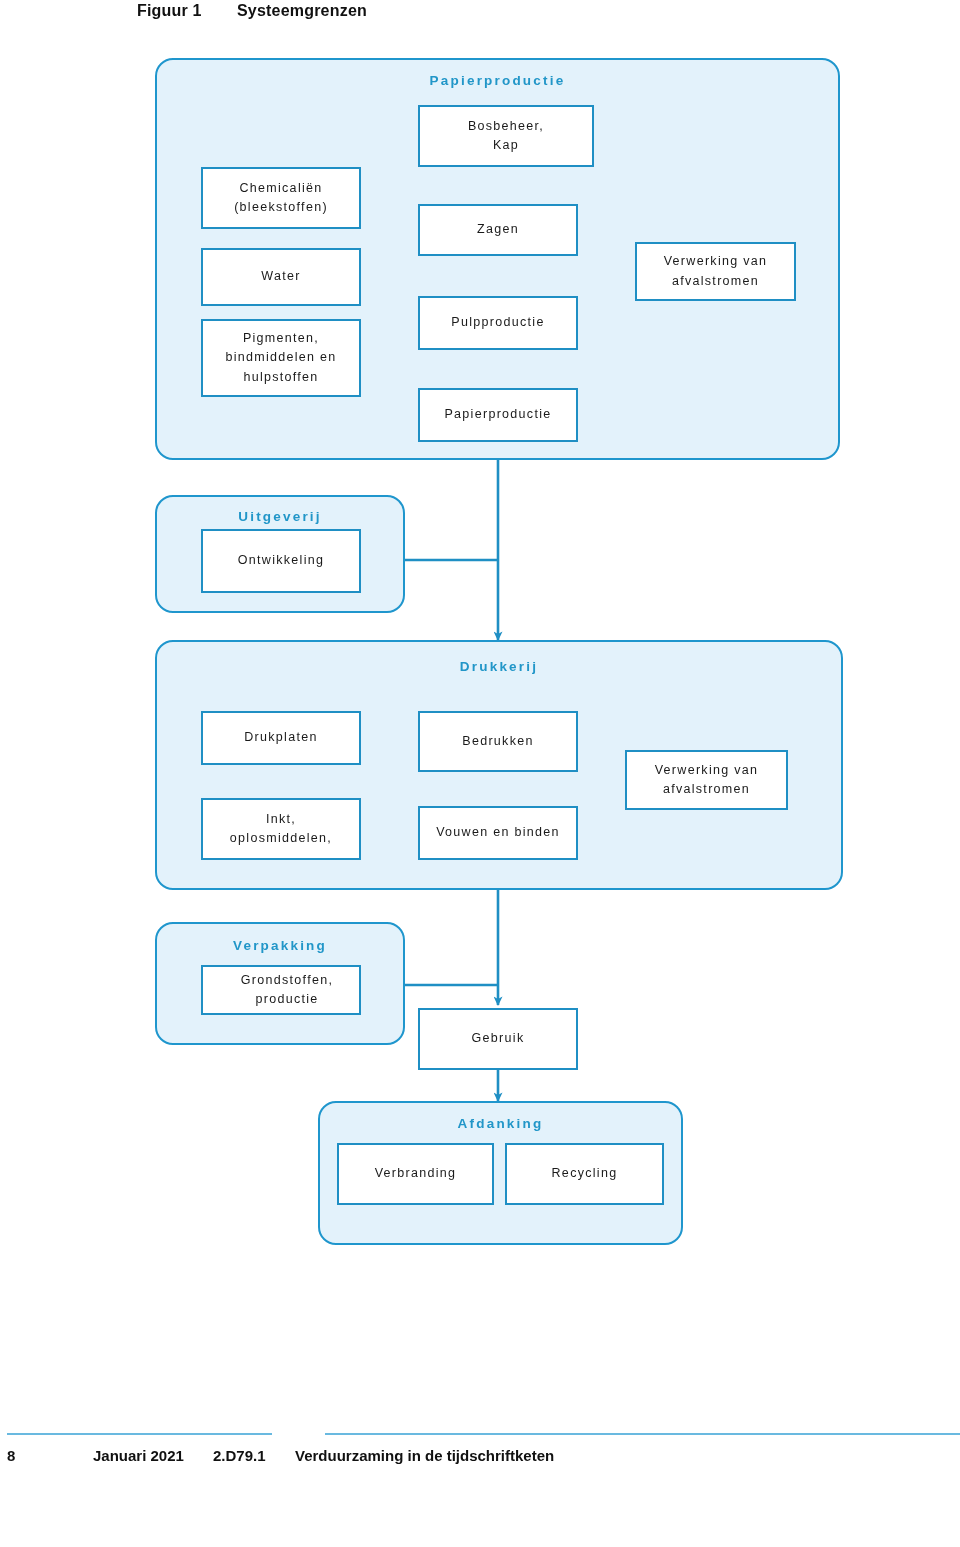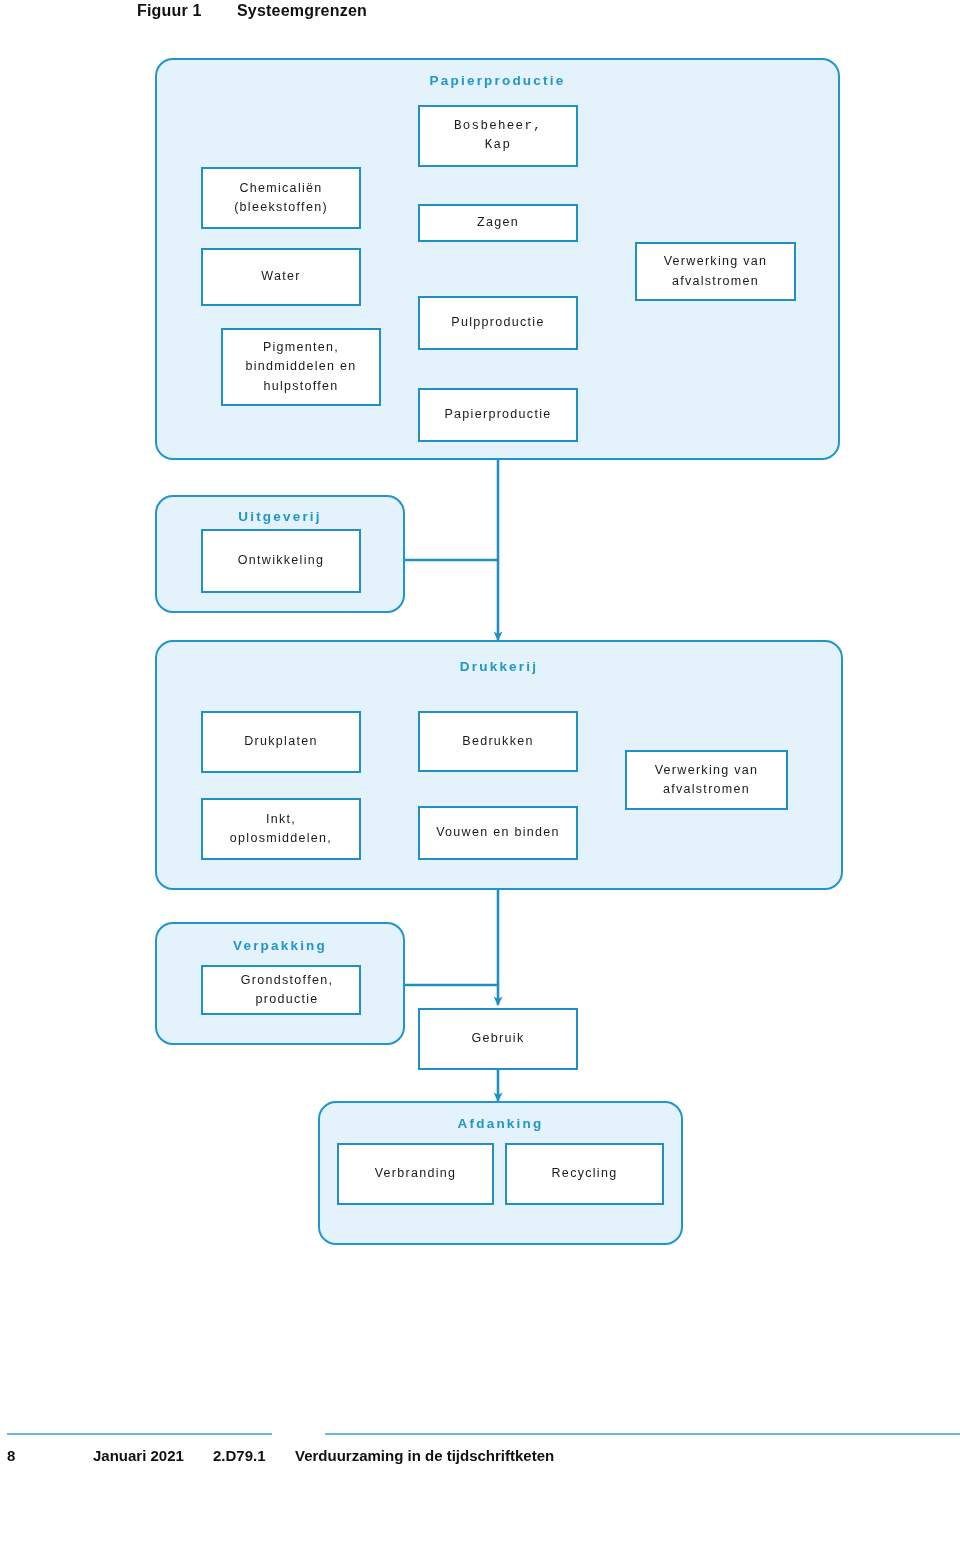--- a/index.html
+++ b/index.html
@@ -115,31 +115,31 @@
     <div class="panel-title" style="top:13px;">Papierproductie</div>
   </div>
 
   <div class="box" style="left:201px;top:167px;width:160px;height:62px;">
     <span style="white-space:pre-line">Chemicaliën
 (bleekstoffen)</span>
   </div>
   <div class="box" style="left:201px;top:248px;width:160px;height:58px;">
     <span style="white-space:pre-line">Water</span>
   </div>
-  <div class="box" style="left:201px;top:328px;width:160px;height:78px;margin-left:20px;">
+  <div class="box" style="left:201px;top:319px;width:160px;height:78px;">
     <span style="white-space:pre-line">Pigmenten,
 bindmiddelen en
 hulpstoffen</span>
   </div>
 
-  <div class="box" style="left:418px;top:105px;width:160px;height:62px;font-family:Liberation Mono, monospace;">
+  <div class="box" style="left:418px;top:105px;width:176px;height:62px;">
     <span style="white-space:pre-line">Bosbeheer,
 Kap</span>
   </div>
-  <div class="box" style="left:418px;top:204px;width:160px;height:38px;">
+  <div class="box" style="left:418px;top:204px;width:160px;height:52px;">
     <span style="white-space:pre-line">Zagen</span>
   </div>
   <div class="box" style="left:418px;top:296px;width:160px;height:54px;">
     <span style="white-space:pre-line">Pulpproductie</span>
   </div>
   <div class="box" style="left:418px;top:388px;width:160px;height:54px;">
     <span style="white-space:pre-line">Papierproductie</span>
   </div>
 
   <div class="box" style="left:635px;top:242px;width:161px;height:59px;">
@@ -150,21 +150,21 @@
   <div class="panel" style="left:155px;top:495px;width:250px;height:118px;">
     <div class="panel-title" style="top:12px;">Uitgeverij</div>
   </div>
   <div class="box" style="left:201px;top:529px;width:160px;height:64px;">
     <span style="white-space:pre-line">Ontwikkeling</span>
   </div>
 
   <div class="panel" style="left:155px;top:640px;width:688px;height:250px;">
     <div class="panel-title" style="top:17px;">Drukkerij</div>
   </div>
-  <div class="box" style="left:201px;top:711px;width:160px;height:62px;">
+  <div class="box" style="left:201px;top:711px;width:160px;height:54px;">
     <span style="white-space:pre-line">Drukplaten</span>
   </div>
   <div class="box" style="left:201px;top:798px;width:160px;height:62px;">
     <span style="white-space:pre-line">Inkt,
 oplosmiddelen,</span>
   </div>
   <div class="box" style="left:418px;top:711px;width:160px;height:61px;">
     <span style="white-space:pre-line">Bedrukken</span>
   </div>
   <div class="box" style="left:418px;top:806px;width:160px;height:54px;">

